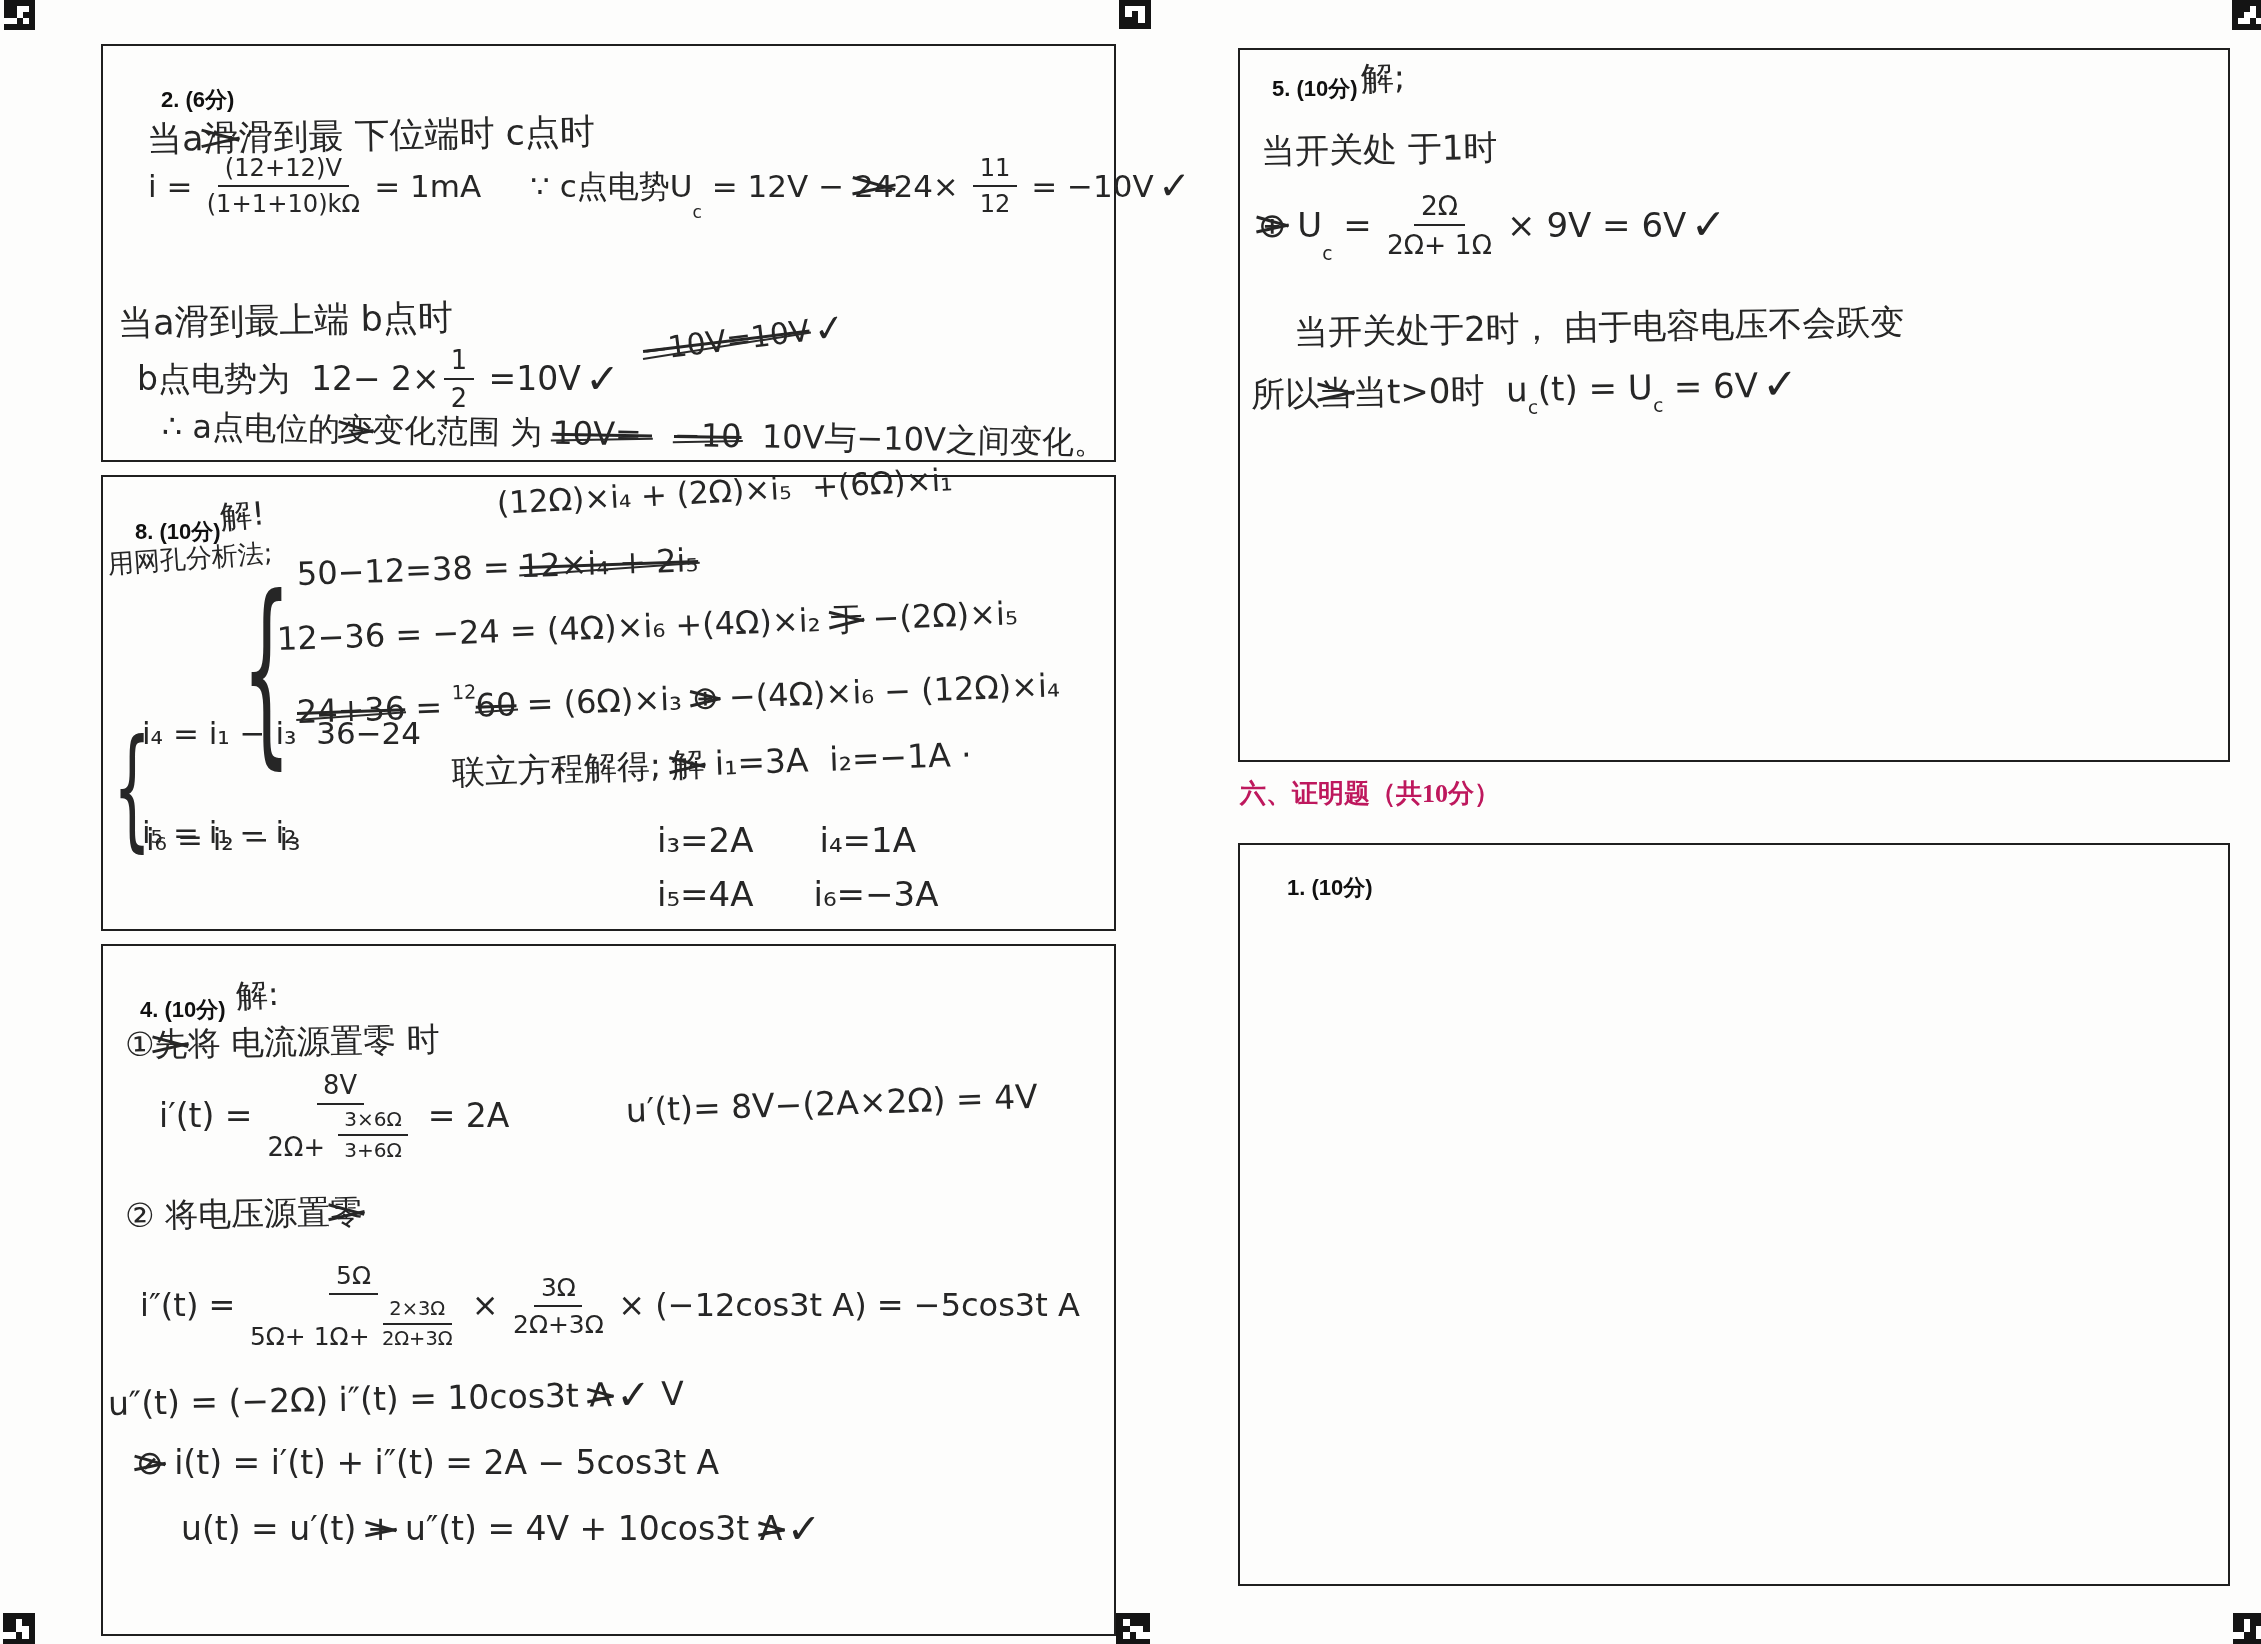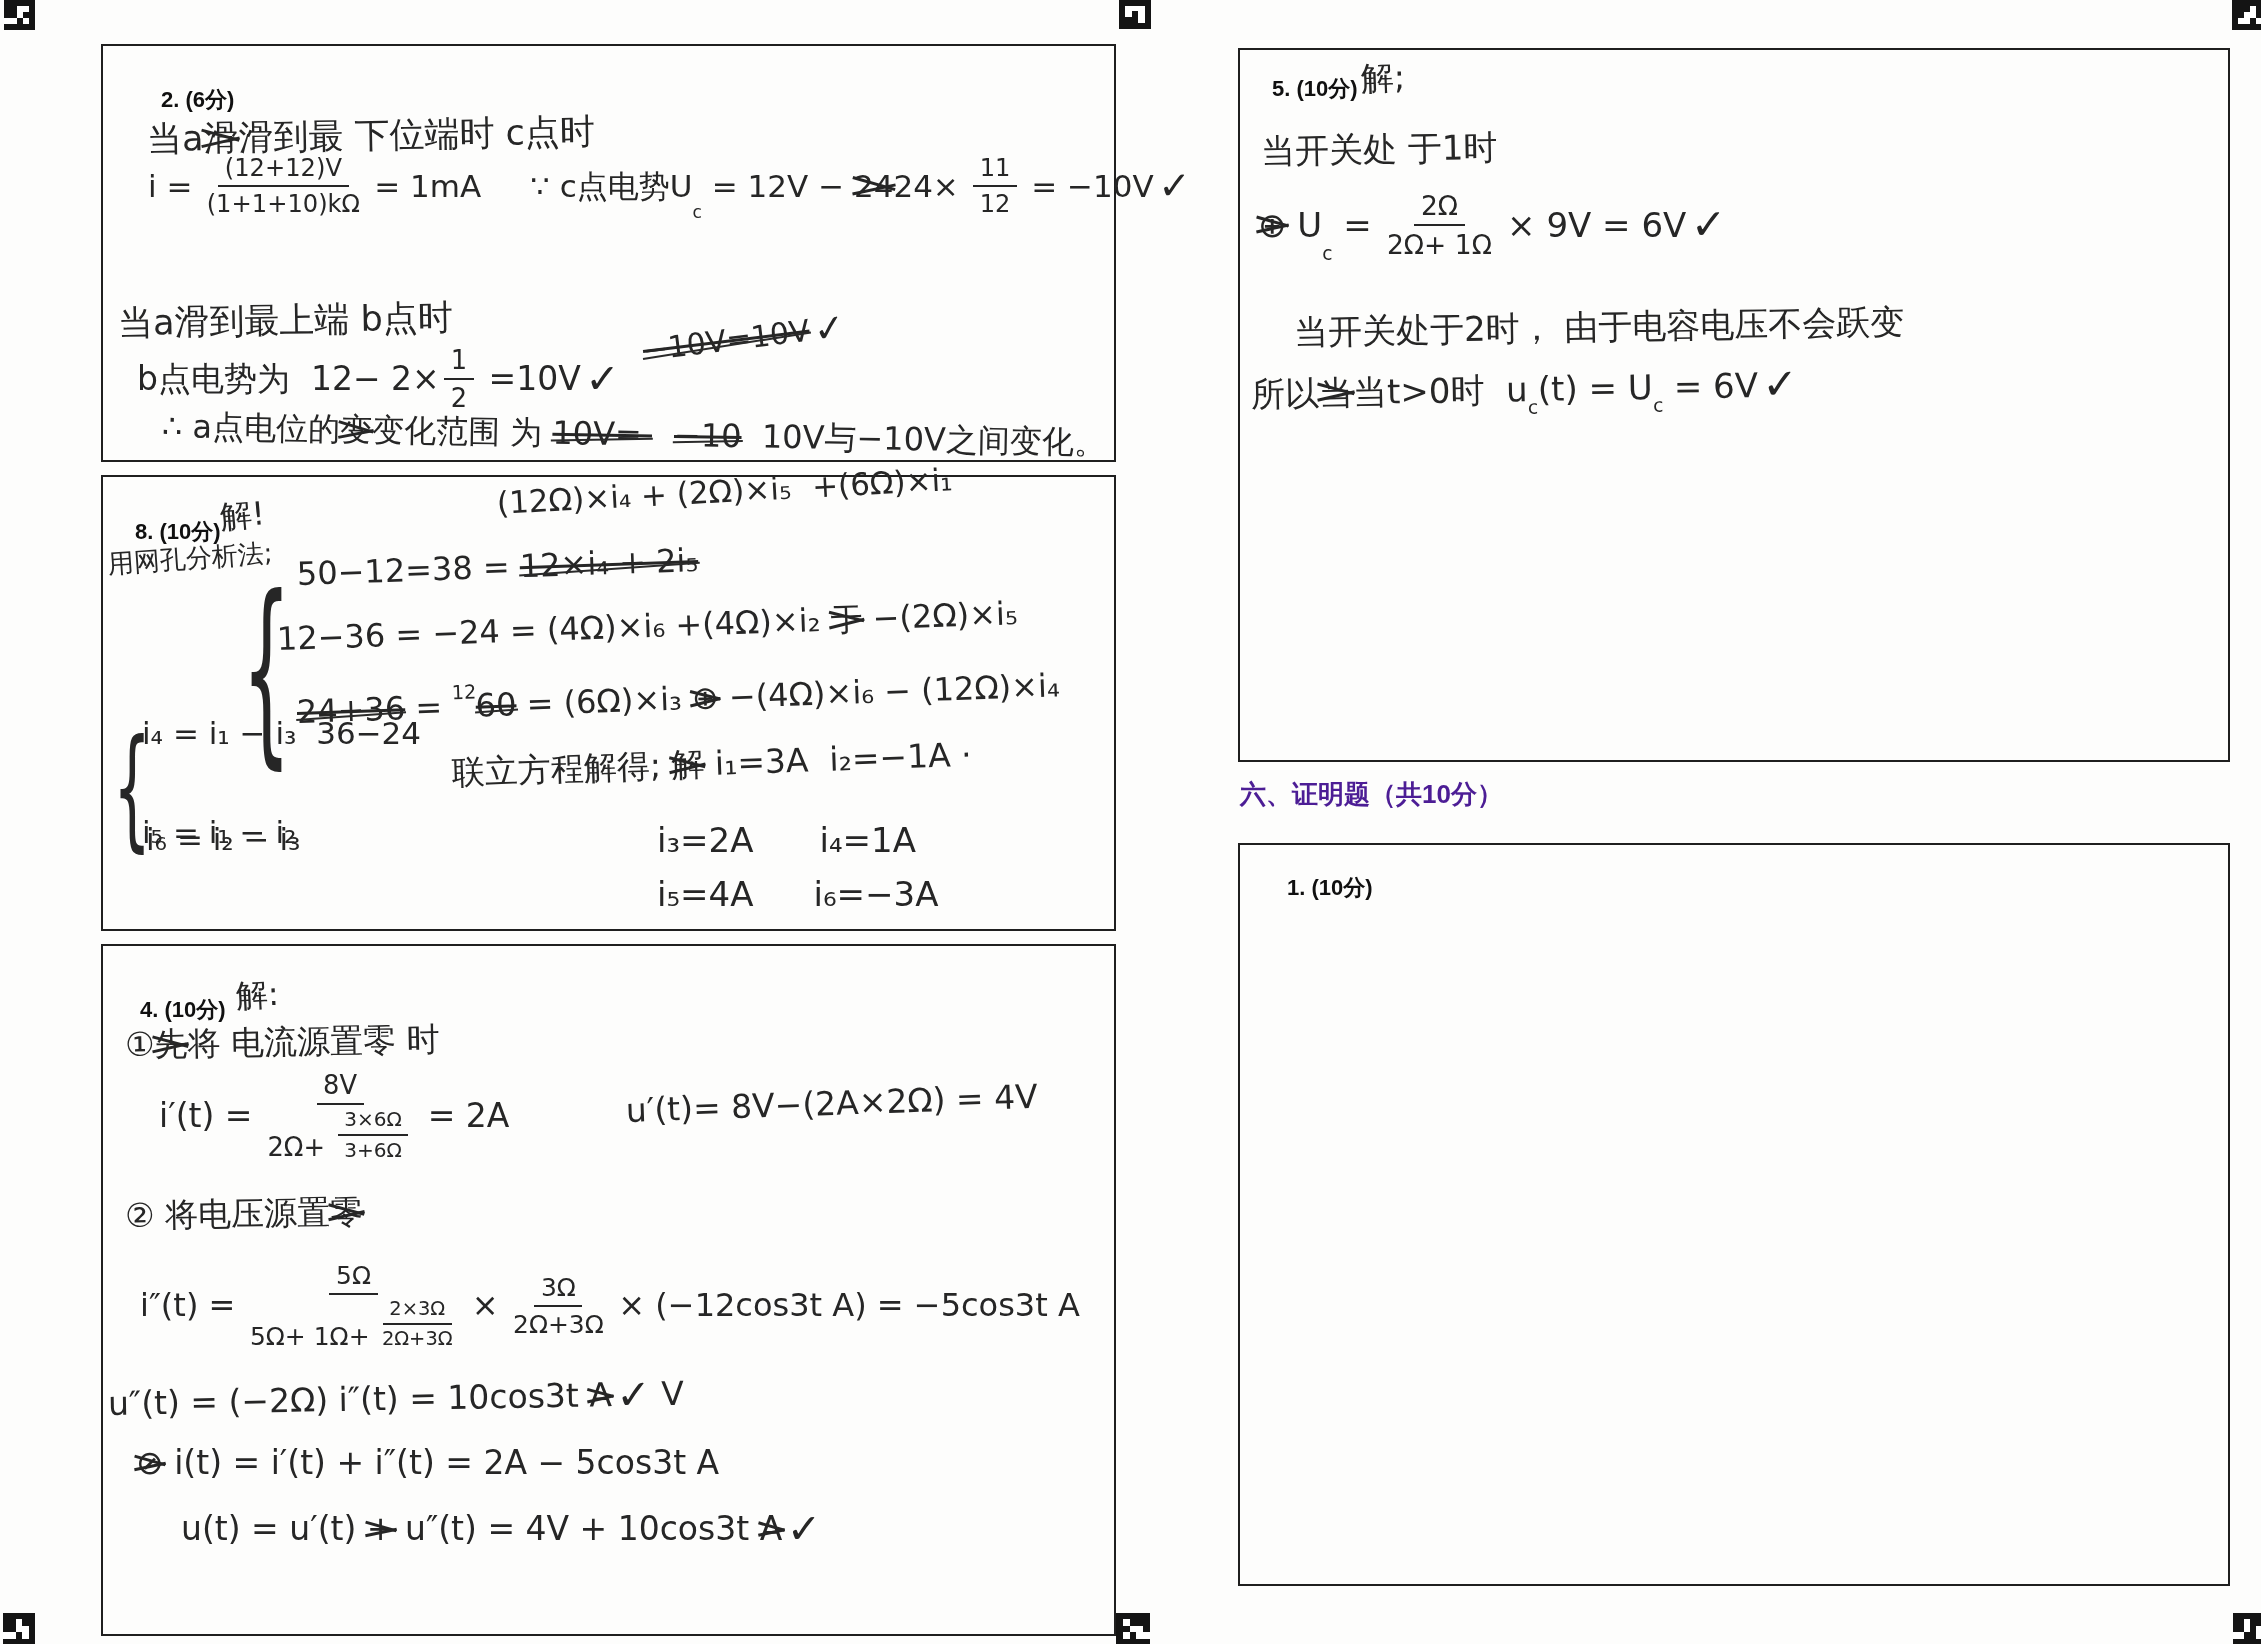--- a/index.html
+++ b/index.html
@@ -3,21 +3,21 @@
 <meta charset="utf-8">
 <style>
   html,body{margin:0;padding:0;background:#ffffff;}
   #page{position:relative;width:2261px;height:1645px;background:#fdfdfc;overflow:hidden;
         font-family:"DejaVu Sans",sans-serif;color:#232323;}
   .box{position:absolute;border:2.7px solid #1f1f1f;background:transparent;box-sizing:border-box;}
   .line{position:absolute;display:flex;align-items:center;white-space:pre;line-height:1.18;
         transform-origin:left center;color:#262626;}
   .hw{font-family:"DejaVu Sans",sans-serif;}
   .print{font-family:"Liberation Sans","DejaVu Sans",sans-serif;font-weight:700;color:#101010;}
-  .print-bold{font-family:Liberation Sans, sans-serif;font-weight:700;color:#4c1d95;}
+  .print-bold{font-family:Liberation Serif, serif;font-weight:700;color:#be185d;}
   .brace{transform-origin:top left;font-weight:400;}
   .txt{display:inline;}
   .frac{display:inline-flex;flex-direction:column;align-items:center;font-size:0.78em;
         vertical-align:middle;margin:0 4.4px;}
   .frac > .num{border-bottom:2.7px solid #262626;padding:0 6.6px 2.7px;display:inline-flex;align-items:center;}
   .frac > .den{padding-top:2.7px;display:inline-flex;align-items:flex-end;}
   .sub{font-size:0.55em;align-self:flex-end;transform:translateY(0.25em);}
   .sup{font-size:0.6em;transform:translateY(-0.75em);margin-right:-0.05em;}
   .strike{position:relative;text-decoration:line-through;text-decoration-thickness:2.7px;}
   .strike::after{content:"";position:absolute;left:-1.1px;right:-1.1px;top:62%;height:2.2px;

